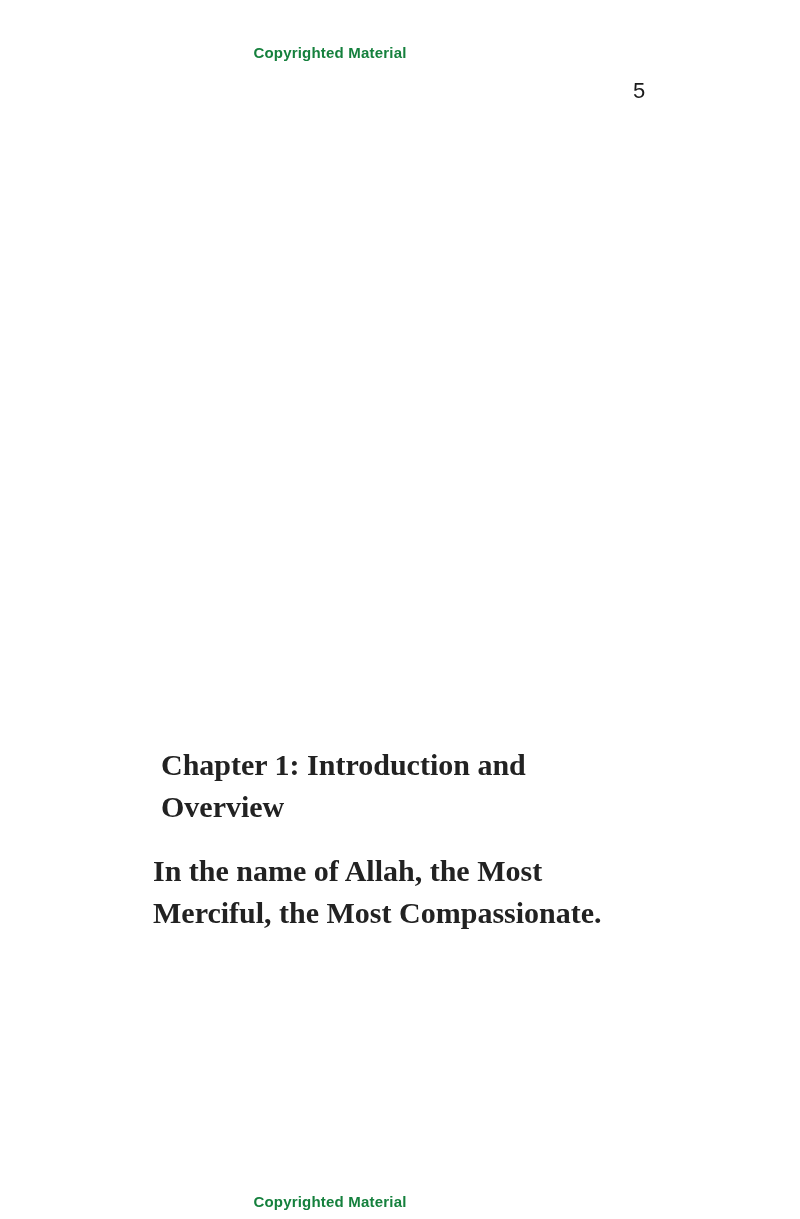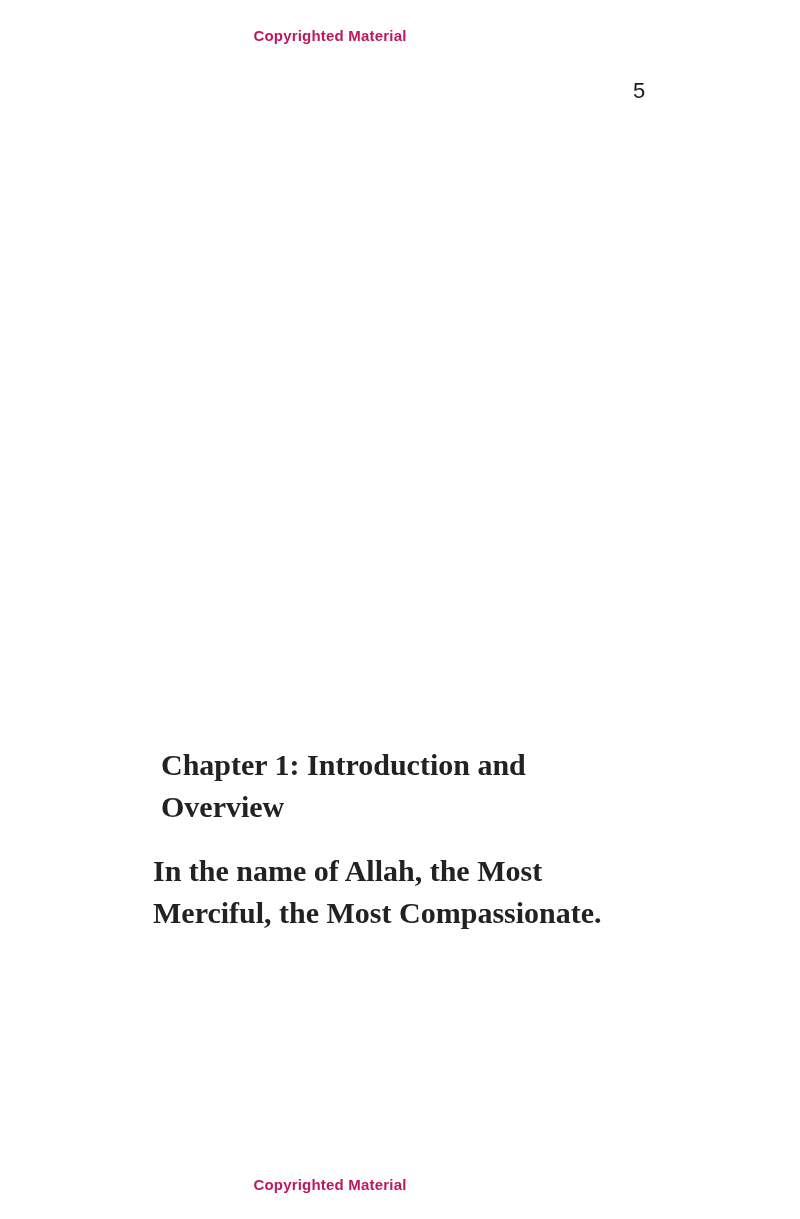--- a/index.html
+++ b/index.html
@@ -14,22 +14,23 @@
       overflow: hidden;
     }
     .watermark {
       position: absolute;
       left: 0;
       width: 660px;
       text-align: center;
       font-family: "Liberation Sans", sans-serif;
       font-weight: bold;
       font-size: 15px;
-      color: #be185d;
+      color: #15803d;
       letter-spacing: 0.2px;
+      margin-top: 17px;
     }
     .watermark.top { top: 27px; }
     .watermark.bottom { top: 1176px; }
     .page-number {
       position: absolute;
       left: 633px;
       top: 78px;
       font-family: "Liberation Sans", sans-serif;
       font-size: 22px;
       color: #1a1a1a;

